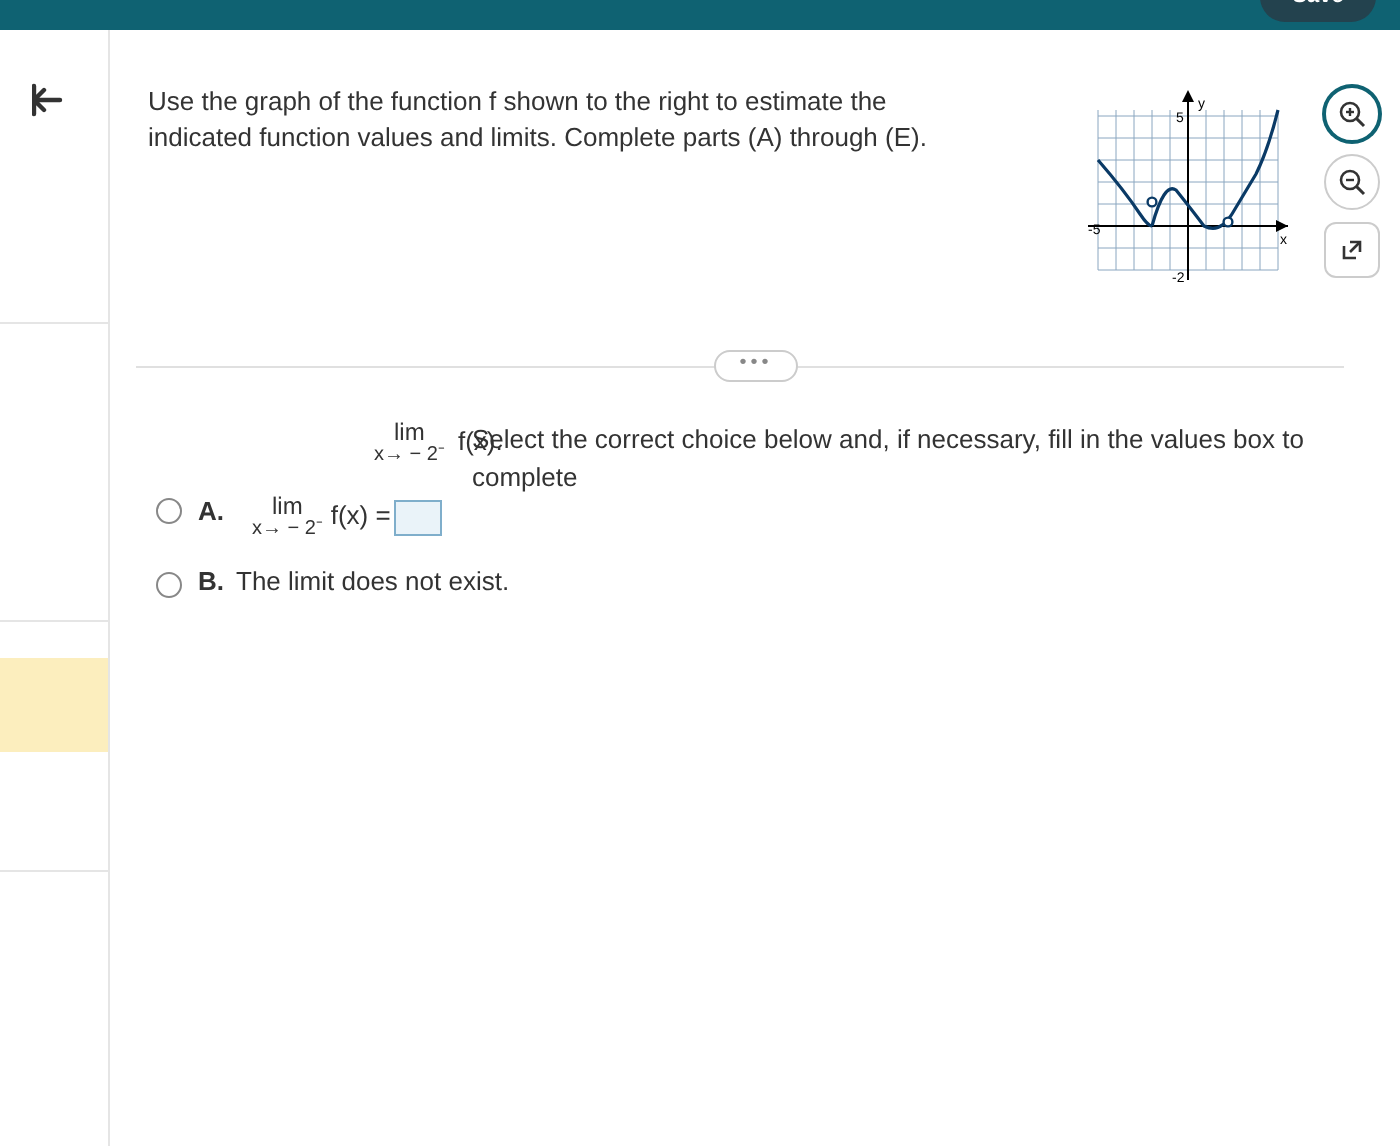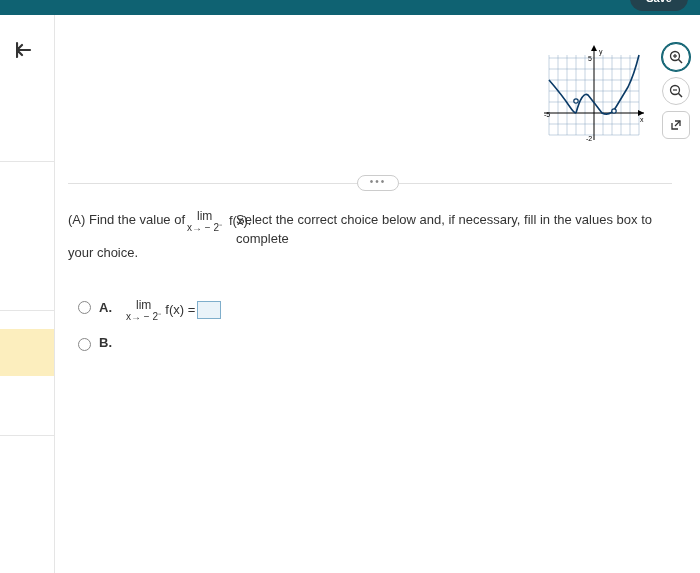--- a/index.html
+++ b/index.html
@@ -56,20 +56,21 @@
           </svg>
     </div>
     <div class="strip" style="top:146px"></div>
     <div class="strip" style="top:295px"></div>
     <div class="yellow"></div>
     <div class="strip" style="top:420px"></div>
   </div>
   <div class="divider"></div>
 
   <div class="content">
+    <div class="prompt">Use the graph of the function f shown to the right to estimate the indicated function values and limits. Complete parts (A) through (E).</div>
 
     <div class="graph-wrap">
       <svg width="100" height="100" viewBox="0 0 100 100">
         <g stroke="#8aa6c0" stroke-width="0.5">
           <line x1="5" y1="10" x2="5" y2="90"></line>
               <line x1="14" y1="10" x2="14" y2="90"></line>
               <line x1="23" y1="10" x2="23" y2="90"></line>
               <line x1="32" y1="10" x2="32" y2="90"></line>
               <line x1="41" y1="10" x2="41" y2="90"></line>
               <line x1="59" y1="10" x2="59" y2="90"></line>
@@ -124,47 +125,46 @@
               <line x1="10" y1="2" x2="5" y2="7" stroke="#333" stroke-width="1.3"></line>
             </svg>
       </div>
     </div>
 
     <div class="hr"></div>
     <div class="expand">•••</div>
 
     <div class="qa">
       <span class="line1">
-        <span>(A) Find the value of</span>
         <span class="qa-abs-limit">
           <span class="lim-inline">
             <span>lim</span>
             <span class="sub">x→ − 2⁻</span>
           </span>
           <span>f(x).</span>
         </span>
         <span class="qa-rest">Select the correct choice below and, if necessary, fill in the values box to complete</span>
       </span>
-      <span class="line2">your choice.</span>
 
       <div class="choices">
         <div class="choice">
           <input type="radio" class="radio" name="ans" style="">
           <span class="choice-label">A.</span>
           <span class="choice-a-body">
             <span class="lim-inline2">
               <span>lim</span>
               <span class="sub">x→ − 2⁻</span>
             </span>
             <span>f(x) =</span>
             <span class="ansbox"></span>
           </span>
         </div>
         <div class="choice choice-b">
           <input type="radio" class="radio" name="ans" style="">
           <span class="choice-label">B.</span>
+          <span>The limit does not exist.</span>
         </div>
       </div>
     </div>
   </div>
 </div>
 
 </div>
 
 </body></html>

